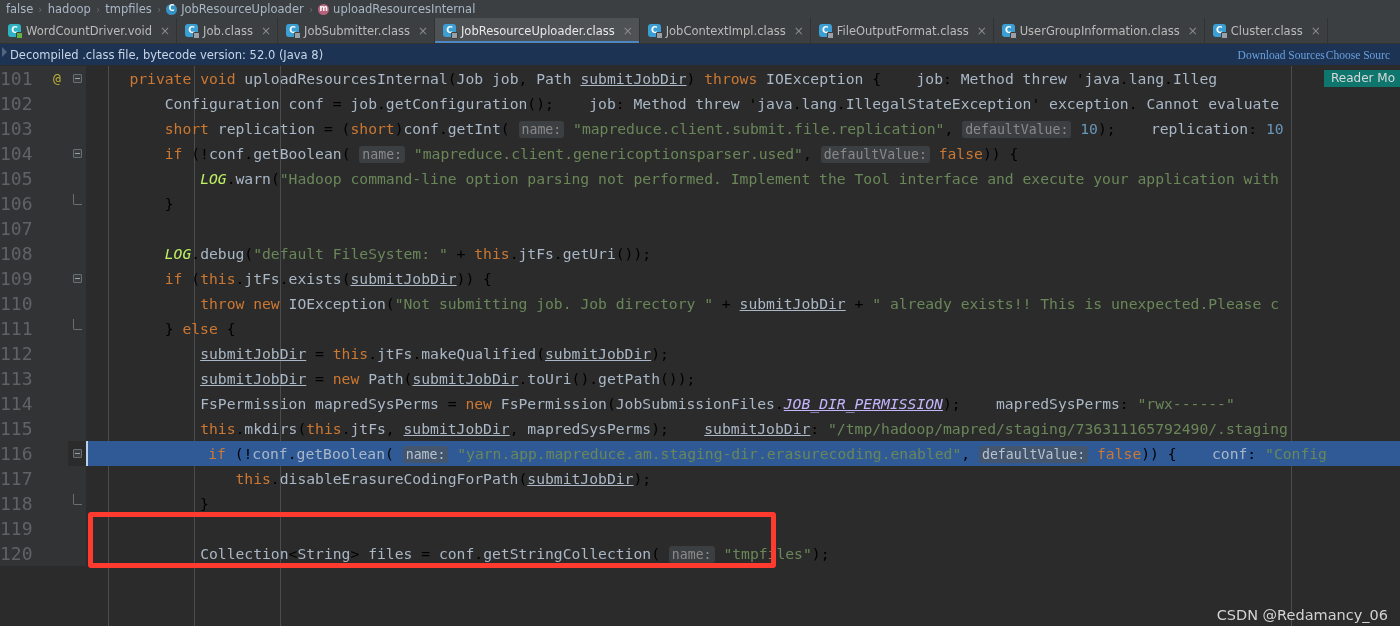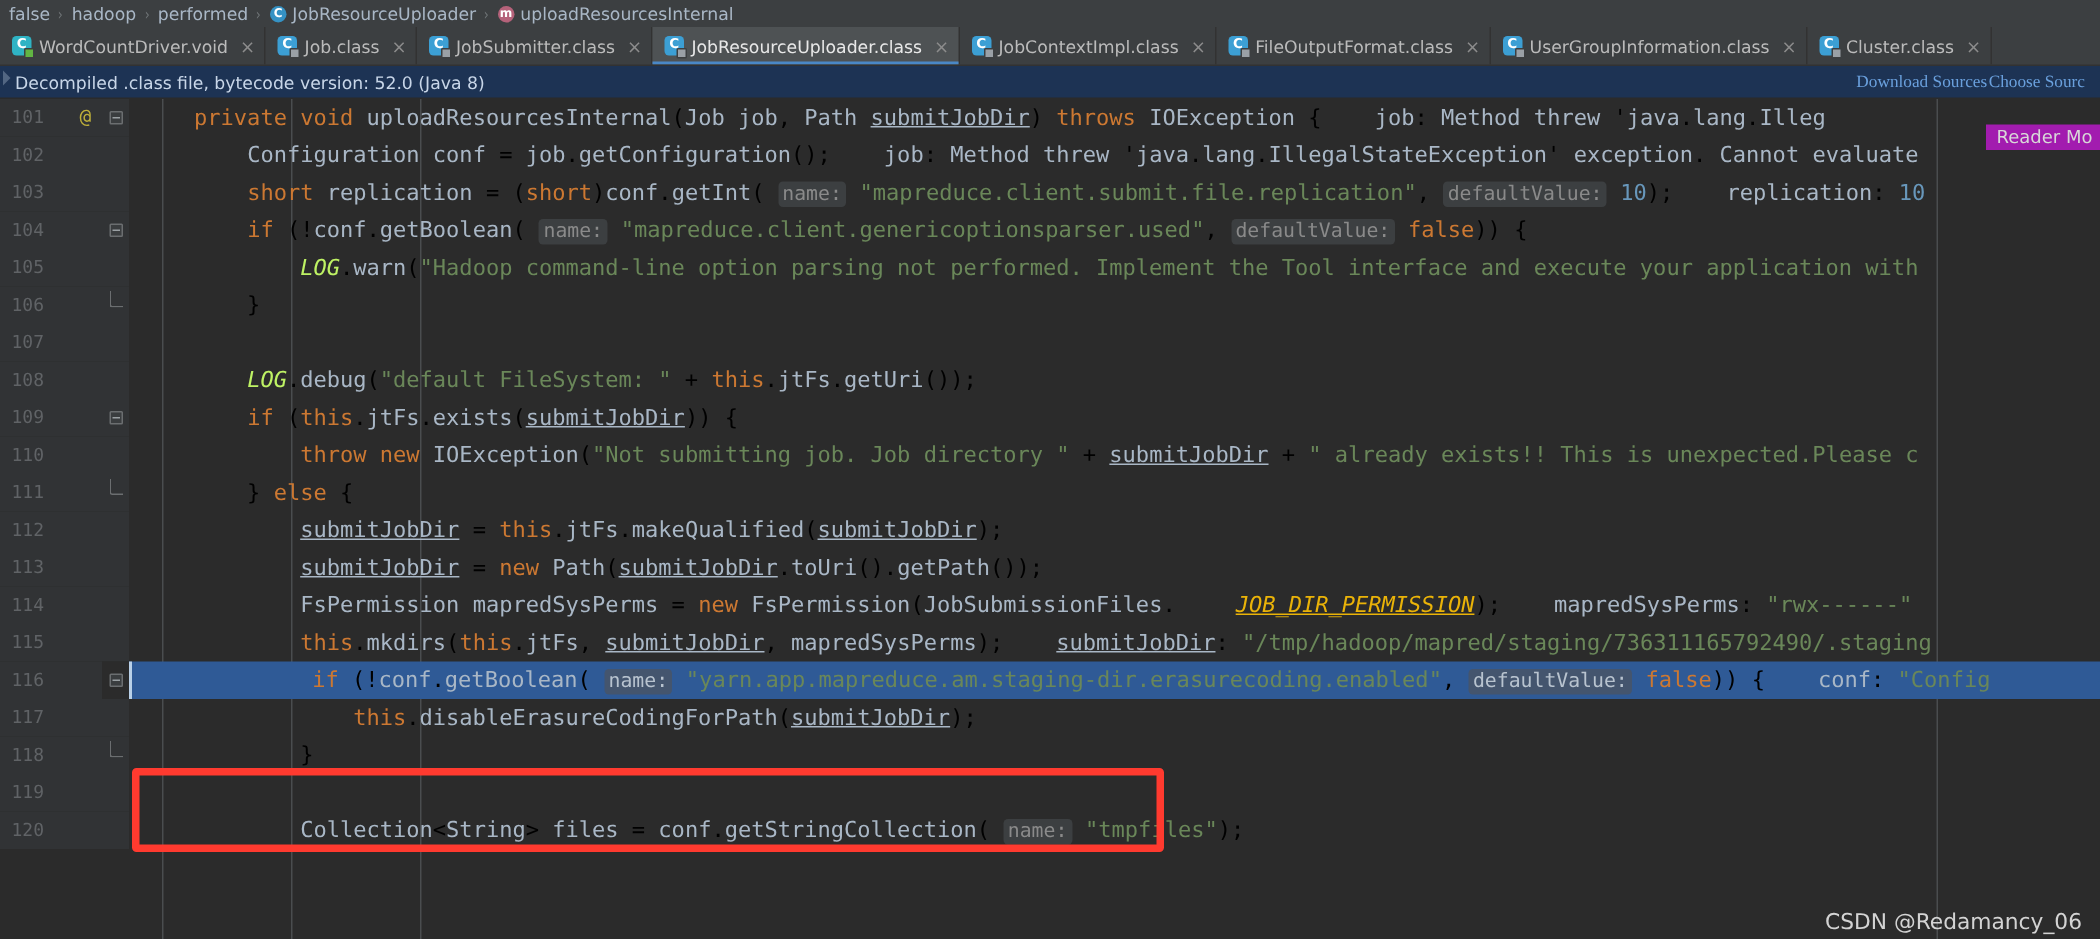--- a/index.html
+++ b/index.html
@@ -129,22 +129,22 @@
     height: 25px;
     display: flex;
     align-items: center;
     white-space: pre;
   }
   .row.sel .codecell { background: #2f5a96; padding-left: 16px; }
   .row.sel .gutter-fold { background: #2b2b2b; }
 
   .lnum {
     width: 46px; flex: 0 0 46px;
-    text-align: center; padding-right: 9px;
-    color: #606366; font-size: 12px;
+    text-align: left; padding-right: 9px;
+    color: #606366; font-size: 18px;
     background: #313335;
     height: 25px; line-height: 25px;
   }
   .gutter-ann {
     width: 22px; flex: 0 0 22px;
     height: 25px; line-height: 25px;
     text-align: center;
     color: #bfb03a; font-size: 13px;
     background: #313335;
   }
@@ -195,21 +195,21 @@
     position: absolute; top: 0; bottom: 0; left: 1291px;
     width: 1px; background: #4a4d4f;
   }
 
   
   .kw  { color: #cc7832; }
   .id  { color: #a9b7c6; }
   .str { color: #6a8759; }
   .num { color: #6897bb; }
   .sfield { color: #bef264; font-style: italic; }
-  .sfield-u { color: #eab308; font-style: italic; text-decoration: underline; margin-left: 40px; }
+  .sfield-u { color: #c4b5fd; font-style: italic; text-decoration: underline; }
   .lvar { color: #a9b7c6; text-decoration: underline; }
   .hint {
     color: #8a8a8a; font-size: 13.2px;
     background: #3c3f41; border-radius: 3px;
     padding: 1px 3px; font-style: normal;
   }
   .row.sel .hint { background: #44556e; color: #b8c3cf; }
 
   
   #redbox {
@@ -218,23 +218,23 @@
     width: 688px; height: 56px;
     border: 5px solid #ff3a2f;
     border-radius: 3px;
     pointer-events: none;
     z-index: 30;
   }
 
   
   #readermode {
     position: absolute;
-    right: 0; top: 17px;
+    right: 0; top: 4px;
     padding: 1px 5px 2px 7px;
-    background: #a21caf;
+    background: #0f766e;
     color: #d8d8d8;
     font-family: "DejaVu Sans", sans-serif;
     font-size: 12px;
     z-index: 25;
     white-space: nowrap;
   }
 
   
   #watermark {
     position: absolute;
@@ -251,21 +251,21 @@
 <div id="breadcrumb">
     <span class="crumb">
       <span class="crumb-label">false</span>
     </span>
     <span class="crumb-sep">›</span>
     <span class="crumb">
       <span class="crumb-label">hadoop</span>
     </span>
     <span class="crumb-sep">›</span>
     <span class="crumb">
-      <span class="crumb-label">performed</span>
+      <span class="crumb-label">tmpfiles</span>
     </span>
     <span class="crumb-sep">›</span>
     <span class="crumb">
       <span class="crumb-ico ico-class">C</span>
       <span class="crumb-label">JobResourceUploader</span>
     </span>
     <span class="crumb-sep">›</span>
     <span class="crumb">
       <span class="crumb-ico ico-method">m</span>
       <span class="crumb-label">uploadResourcesInternal</span>

